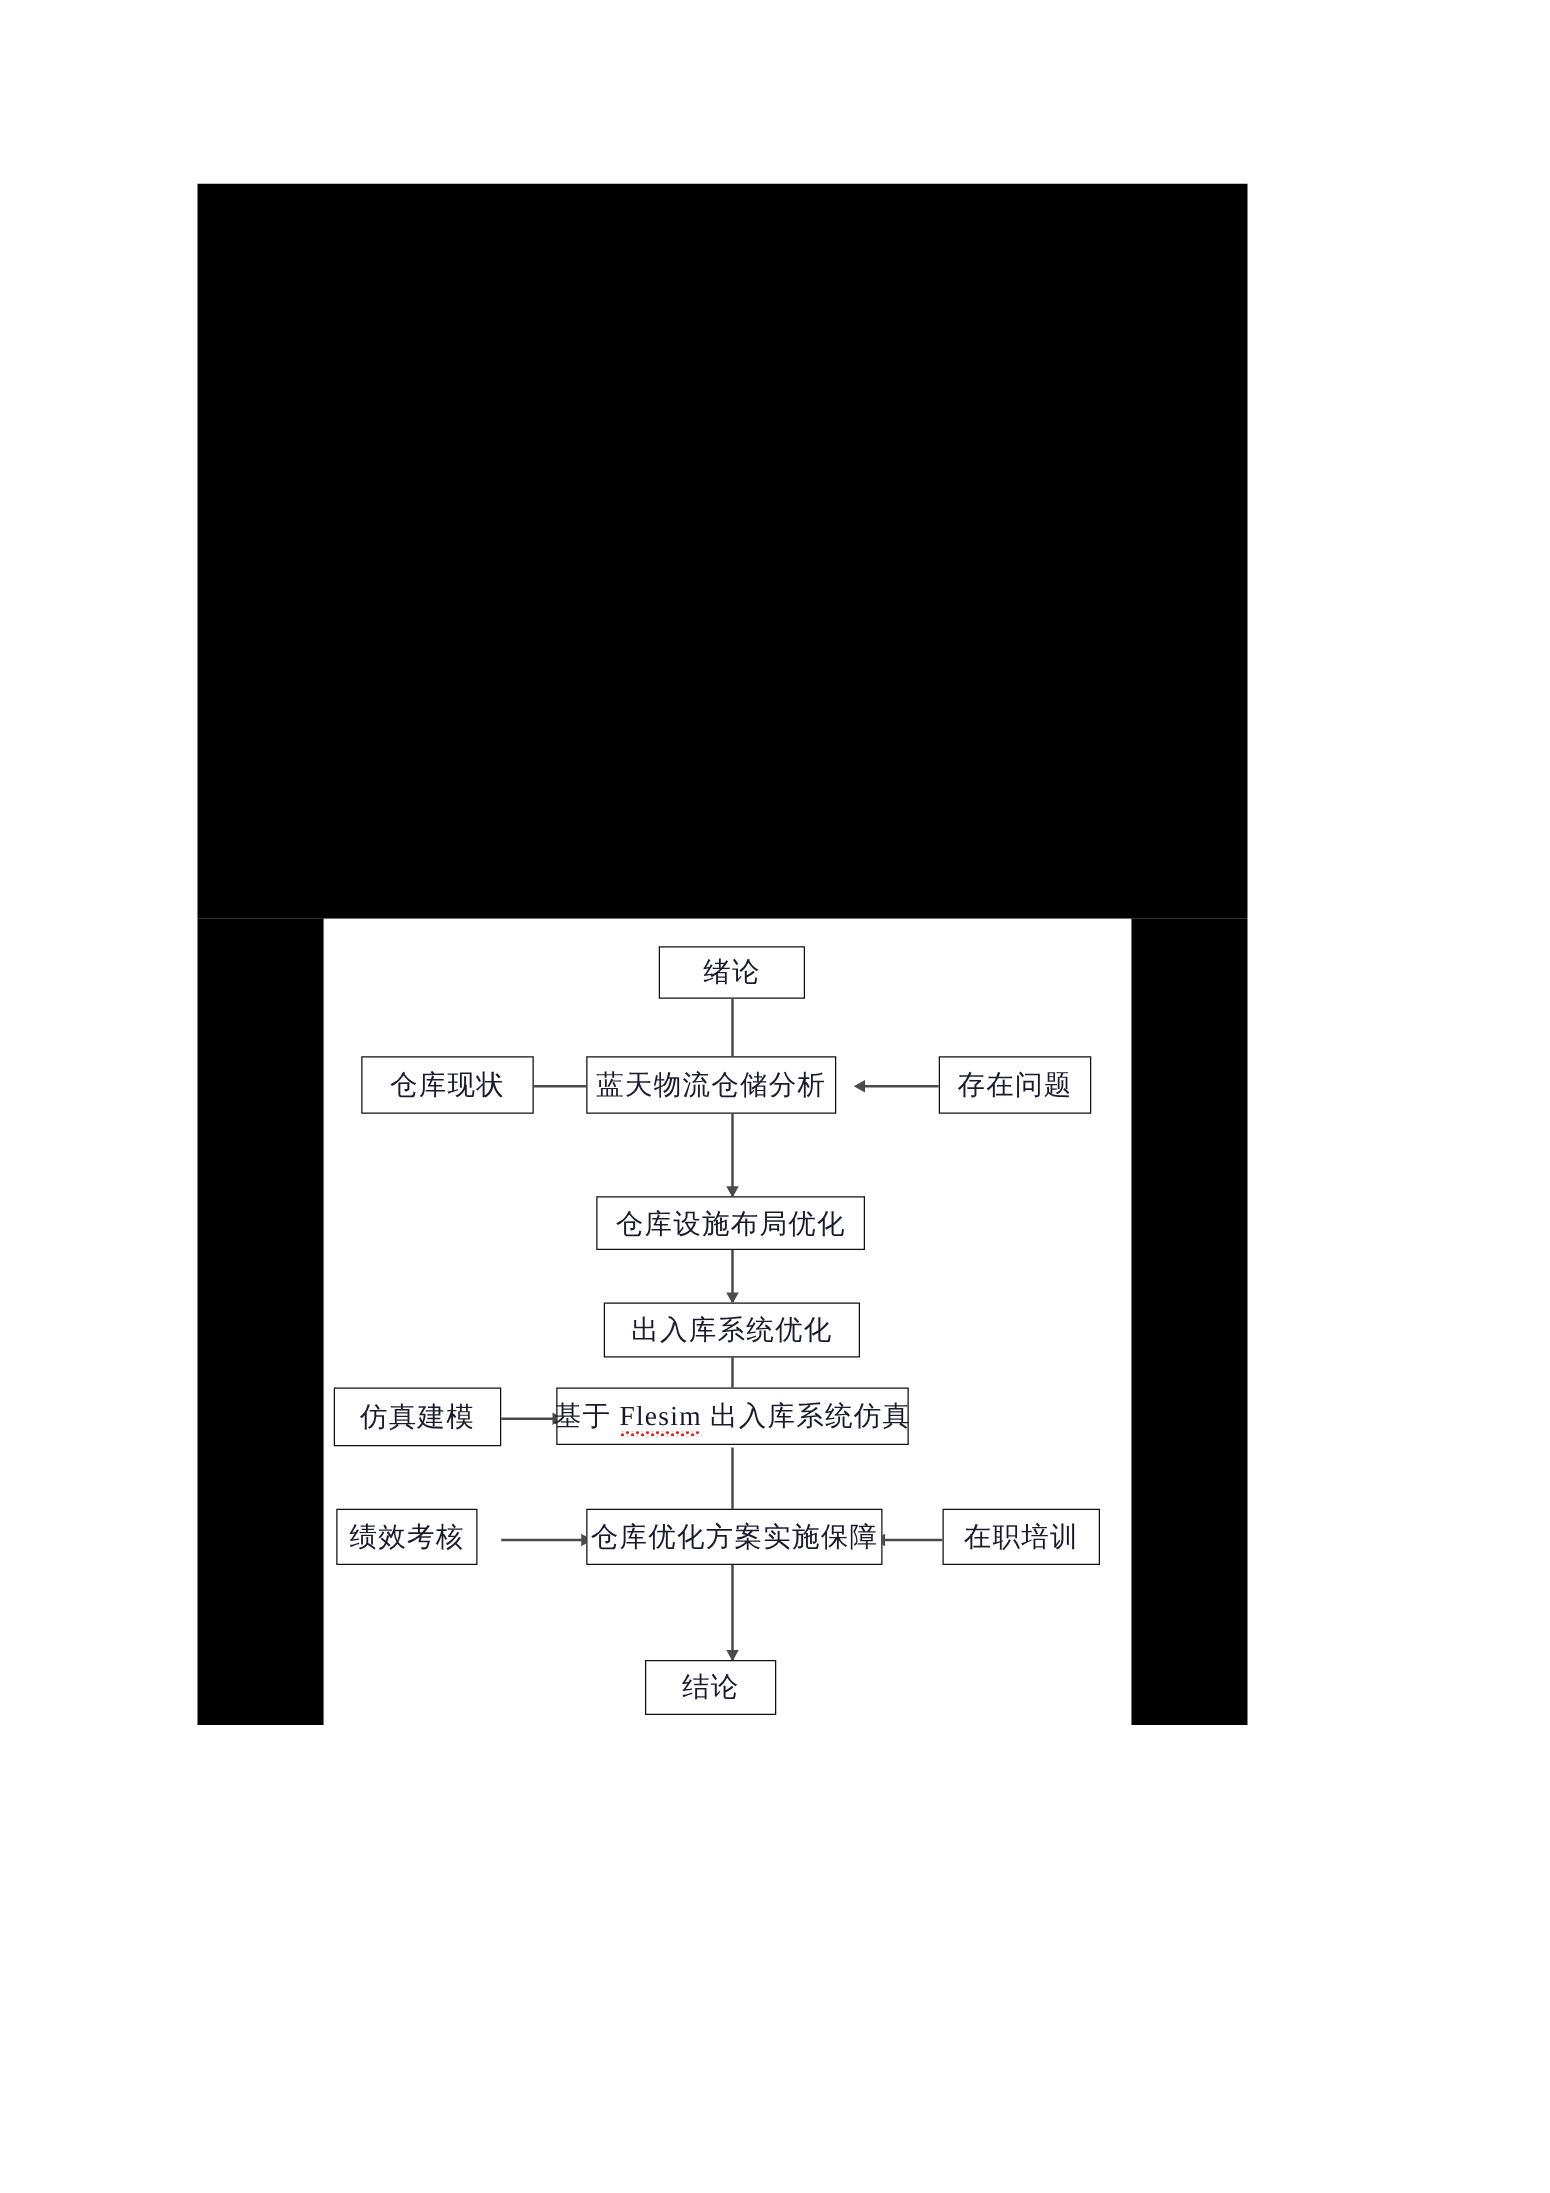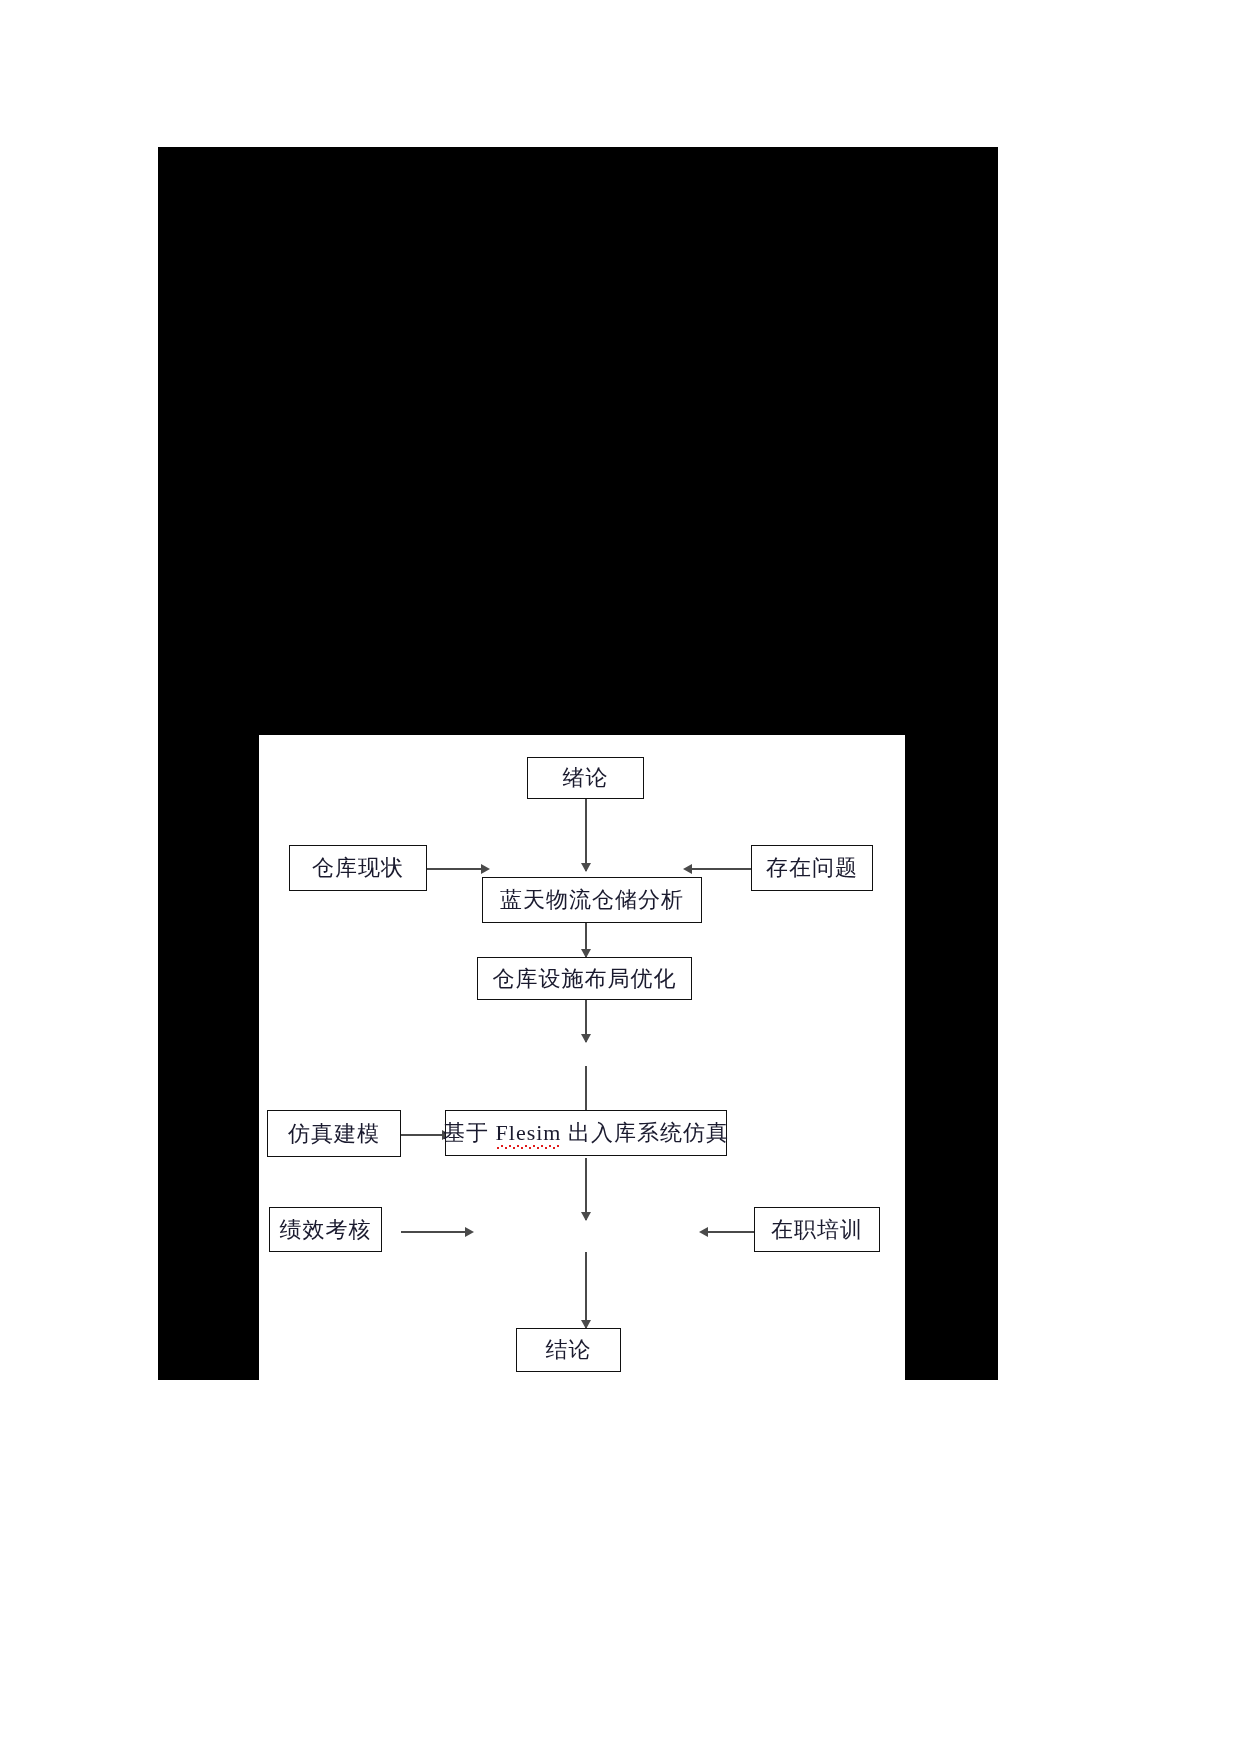--- a/index.html
+++ b/index.html
@@ -146,47 +146,53 @@
     <div class="arrow-down" style="left:322px; top:585px;"></div>
 
     <div class="node" style="left:268px; top:22px; width:117px; height:42px;">
       <span class="txt">绪论</span>
     </div>
 
     <div class="node" style="left:30px; top:110px; width:138px; height:46px;">
       <span class="txt">仓库现状</span>
     </div>
 
-    <div class="node" style="left:223px; top:110px; width:220px; height:46px;margin-top:32px;">
+    <div class="node" style="left:210px; top:110px; width:200px; height:46px;">
       <span class="txt">蓝天物流仓储分析</span>
     </div>
 
     <div class="node" style="left:492px; top:110px; width:122px; height:46px;">
       <span class="txt">存在问题</span>
     </div>
 
     <div class="node" style="left:218px; top:222px; width:215px; height:43px;">
       <span class="txt">仓库设施布局优化</span>
     </div>
 
+    <div class="node" style="left:224px; top:307px; width:205px; height:44px;">
+      <span class="txt">出入库系统优化</span>
+    </div>
 
     <div class="node" style="left:8px; top:375px; width:134px; height:47px;">
       <span class="txt">仿真建模</span>
     </div>
 
     <div class="node" style="left:186px; top:375px; width:282px; height:46px;">
       <span class="txt">
         <span>基于 </span><span class="spell">Flesim</span><span> 出入库系统仿真</span>
       </span>
     </div>
 
     <div class="node" style="left:10px; top:472px; width:113px; height:45px;">
       <span class="txt">绩效考核</span>
     </div>
 
+    <div class="node" style="left:210px; top:472px; width:237px; height:45px;">
+      <span class="txt">仓库优化方案实施保障</span>
+    </div>
 
     <div class="node" style="left:495px; top:472px; width:126px; height:45px;">
       <span class="txt">在职培训</span>
     </div>
 
     <div class="node" style="left:257px; top:593px; width:105px; height:44px;">
       <span class="txt">结论</span>
     </div>
 
   </div>

